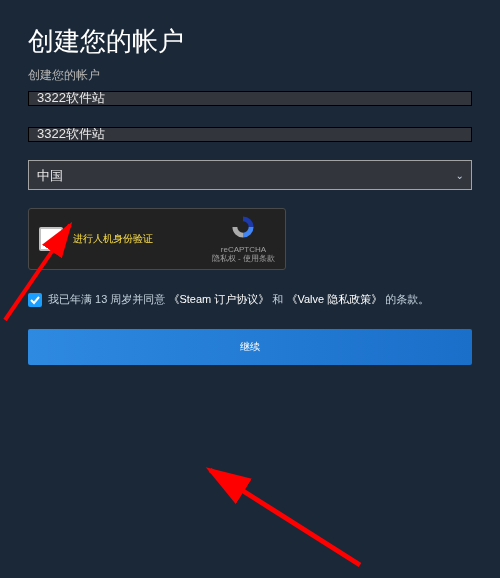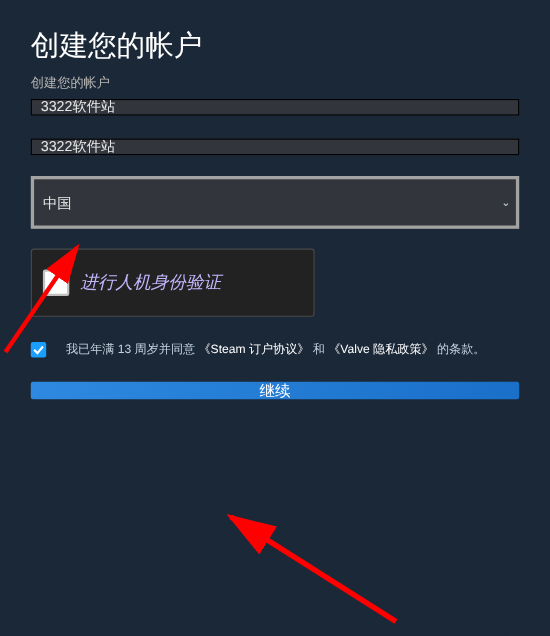--- a/index.html
+++ b/index.html
@@ -30,23 +30,23 @@
     height: 15px;
     background: #32353c;
     border: 1px solid #000000;
     color: #e9e9e9;
     font-size: 13px;
     padding: 4px 8px;
     outline: none;
   }
   .select-input {
     width: 100%;
-    height: 48px;
+    height: 30px;
     background: #32353c;
-    border: 3px solid #a3a3a3;
+    border: 1px solid #a3a3a3;
     color: #e9e9e9;
     font-size: 13px;
     padding: 4px 8px;
     outline: none;
     appearance: none;
     position: relative;
   }
   .select-wrap { position: relative; }
   .select-chevron {
     position: absolute;
@@ -72,63 +72,62 @@
   }
   .captcha-left { display: flex; align-items: center; gap: 10px; }
   .captcha-check {
     width: 24px;
     height: 24px;
     background: #ffffff;
     border: 2px solid #c1c1c1;
     border-radius: 2px;
   }
   .captcha-label {
-    color: #c4b5fd;
-    font-size: 16px;
-    font-style: italic;
+    color: #fde047;
+    font-size: 10px;
   }
   .captcha-right {
     text-align: center;
     font-size: 8px;
     color: #a0a0a0;
     line-height: 1.2;
   }
   .captcha-logo {
     width: 26px;
     height: 26px;
     margin: 0 auto 2px;
   }
   .agree-row {
     display: flex;
     align-items: center;
-    gap: 18px;
+    gap: 6px;
     font-size: 11px;
     color: #c6d4df;
     margin-bottom: 22px;
   }
   .agree-check {
     width: 14px;
     height: 14px;
     background: #1a9fff;
     border-radius: 2px;
     display: flex;
     align-items: center;
     justify-content: center;
     color: #fff;
     font-size: 10px;
     flex-shrink: 0;
   }
   .link { color: #ffffff; }
   .continue-btn {
     width: 100%;
-    height: 16px;
+    height: 36px;
     background: linear-gradient(90deg, #2e89e0 0%, #1a6fc9 100%);
     border: none;
     color: #ffffff;
-    font-size: 14px;
+    font-size: 10px;
     cursor: pointer;
     border-radius: 2px;
   }
   .arrow-svg {
     position: absolute;
     pointer-events: none;
   }
 </style>
 </head>
 <body>
@@ -152,20 +151,29 @@
       <option>中国</option>
     </select>
     <span class="select-chevron">⌄</span>
   </div>
 </div>
 
 <div class="captcha-box">
   <div class="captcha-left">
     <div class="captcha-check"></div>
     <div class="captcha-label">进行人机身份验证</div>
+  </div>
+  <div class="captcha-right">
+    <svg class="captcha-logo" viewBox="0 0 32 32">
+      <path d="M16 3 A13 13 0 0 1 29 16 L23 16 A7 7 0 0 0 16 9 Z" fill="#1c3aa9"></path>
+      <path d="M29 16 A13 13 0 0 1 16 29 L16 23 A7 7 0 0 0 23 16 Z" fill="#4285f4"></path>
+      <path d="M16 29 A13 13 0 0 1 3 16 L9 16 A7 7 0 0 0 16 23 Z" fill="#ababab"></path>
+    </svg>
+    <div>reCAPTCHA</div>
+    <div>隐私权 - 使用条款</div>
   </div>
 </div>
 
 <div class="agree-row">
   <div class="agree-check">
     <svg width="10" height="10" viewBox="0 0 10 10">
       <path d="M1 5 L4 8 L9 2" stroke="#ffffff" stroke-width="2" fill="none"></path>
     </svg>
   </div>
   <div class="agree-text">

